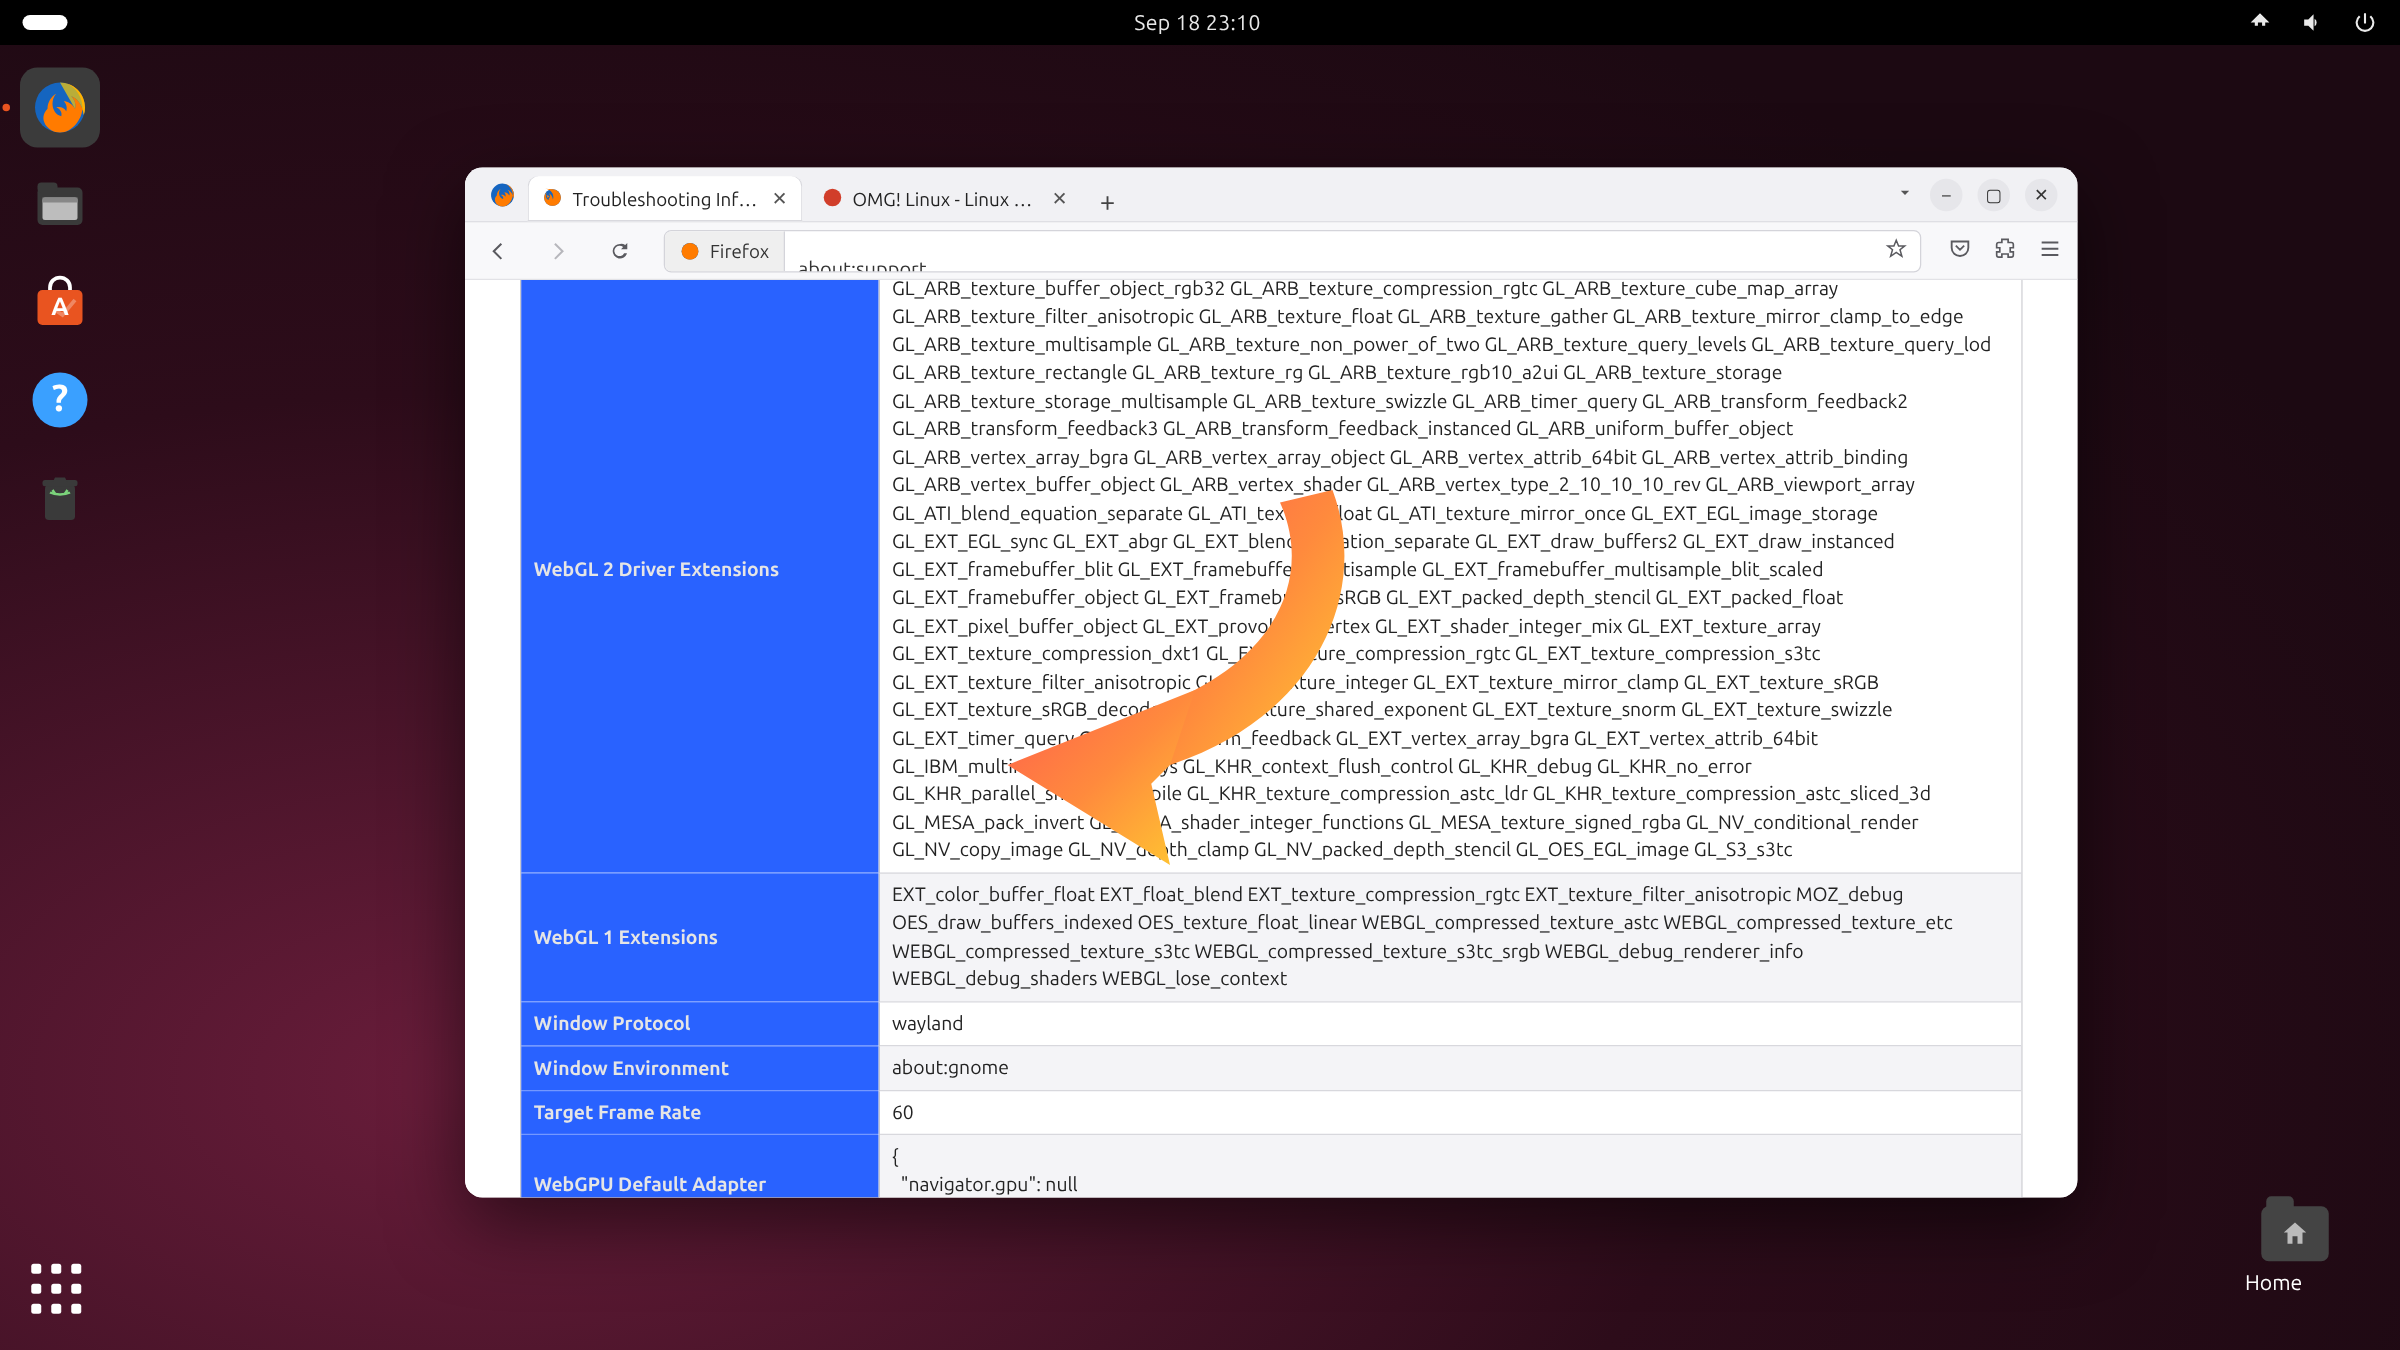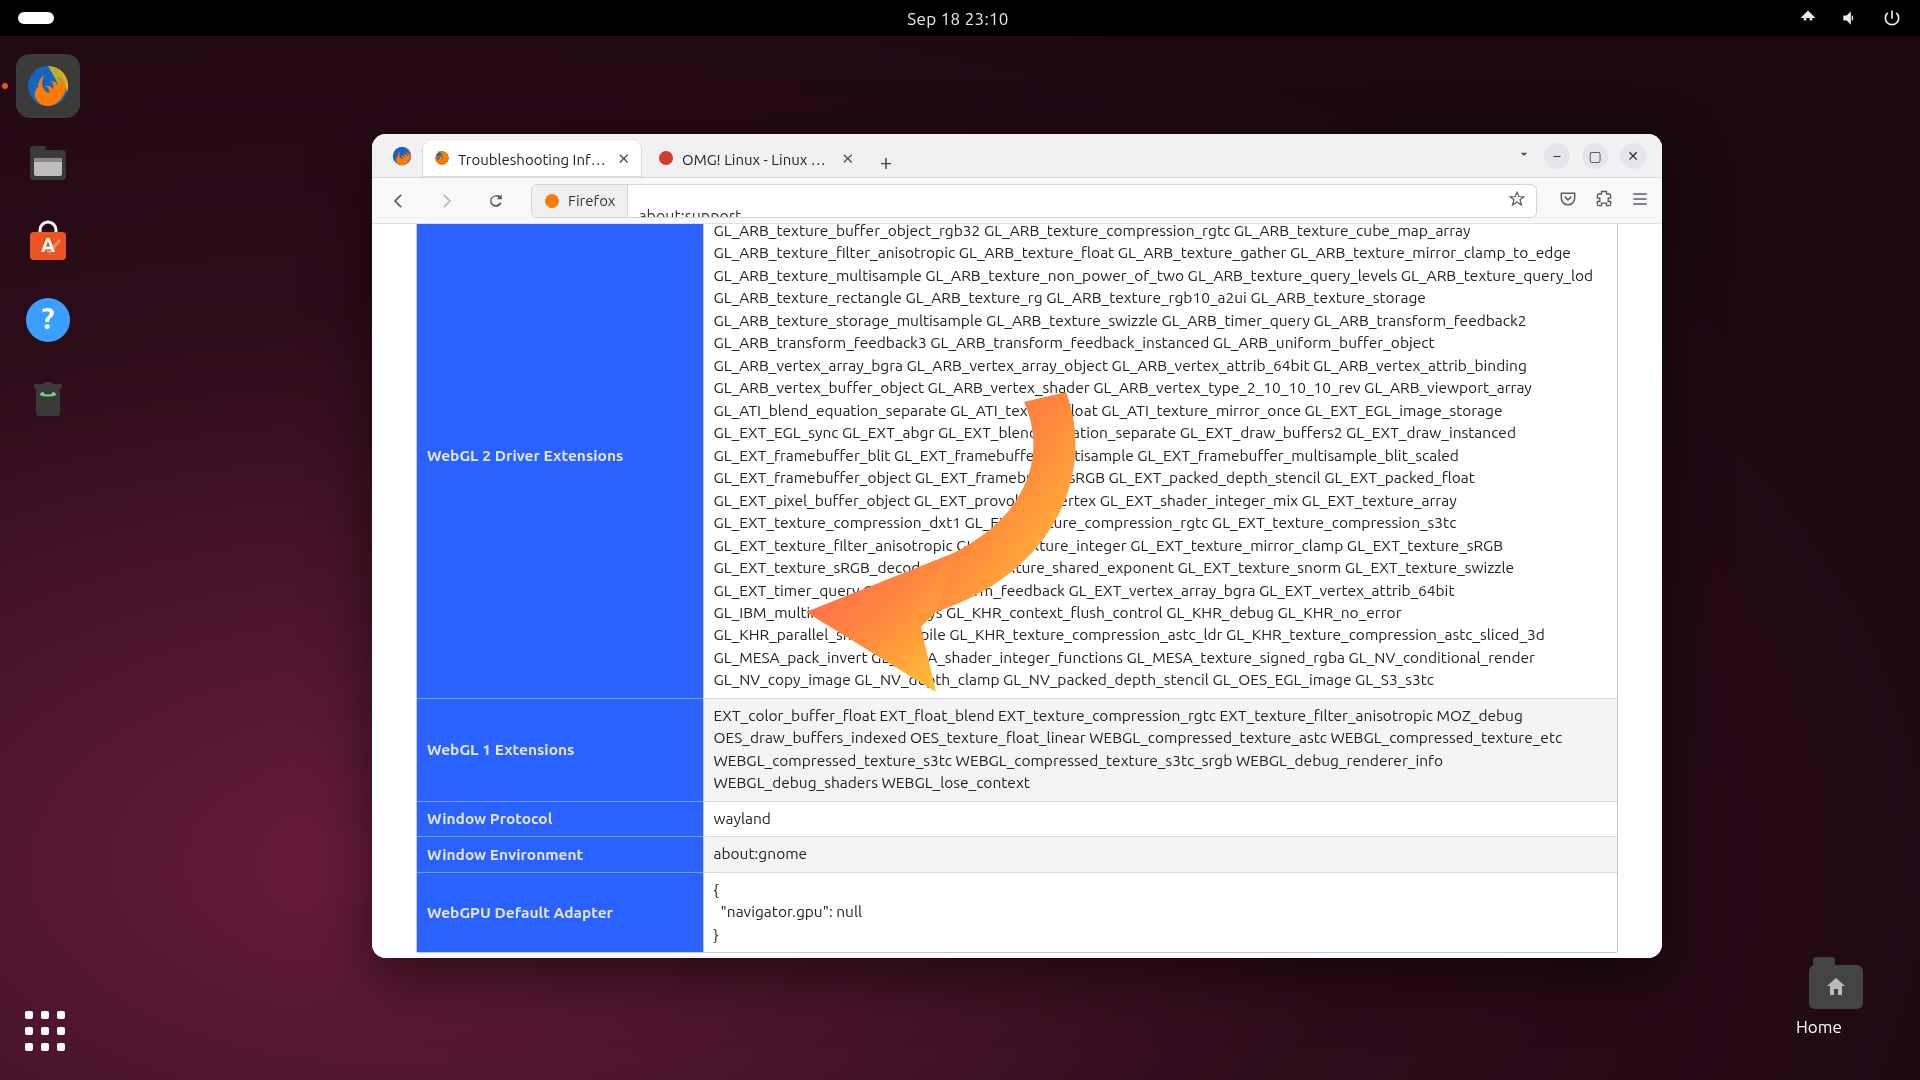--- a/index.html
+++ b/index.html
@@ -357,20 +357,24 @@
             </tr>
             <tr>
               <th>Window Protocol</th>
               <td>wayland</td>
             </tr>
             <tr>
               <th>Window Environment</th>
               <td>about:gnome</td>
             </tr>
             <tr>
+              <th>Target Frame Rate</th>
+              <td>60</td>
+            </tr>
+            <tr>
               <th>WebGPU Default Adapter</th>
               <td>
                 <pre>{
   "navigator.gpu": null
 }</pre>
               </td>
             </tr>
           </tbody>
 
       </table>

